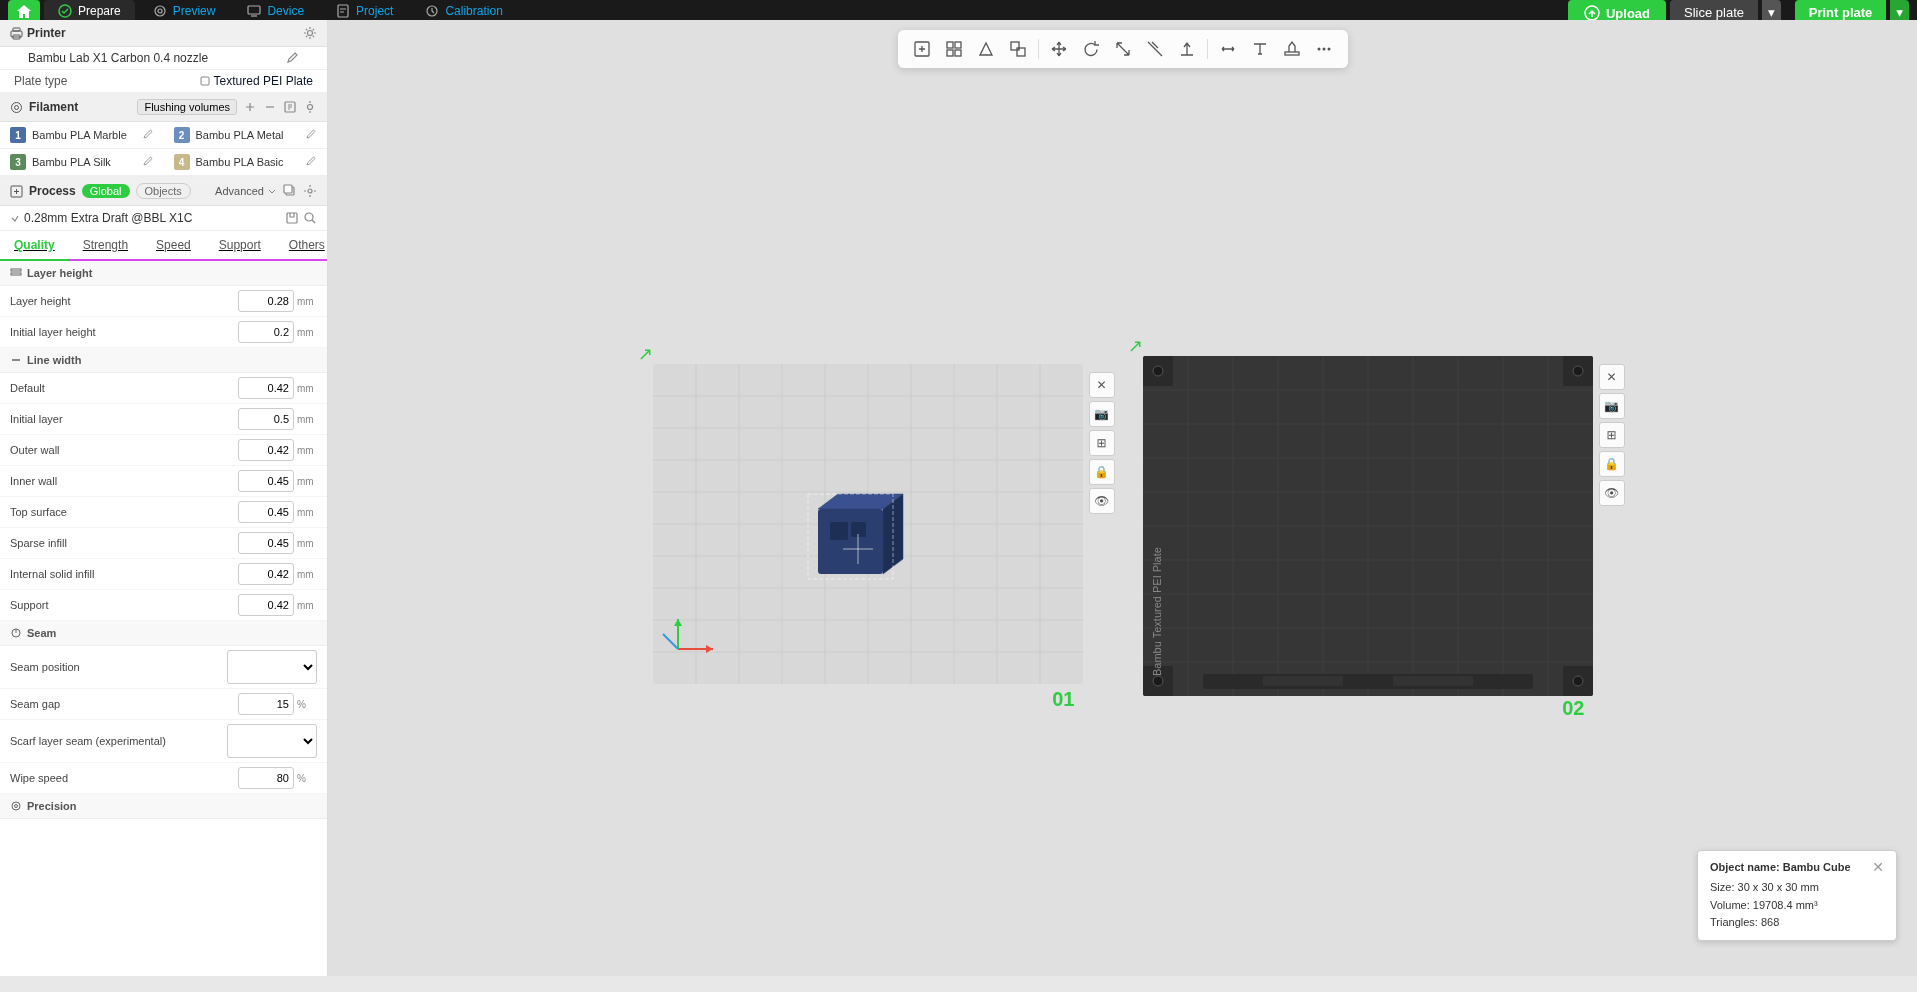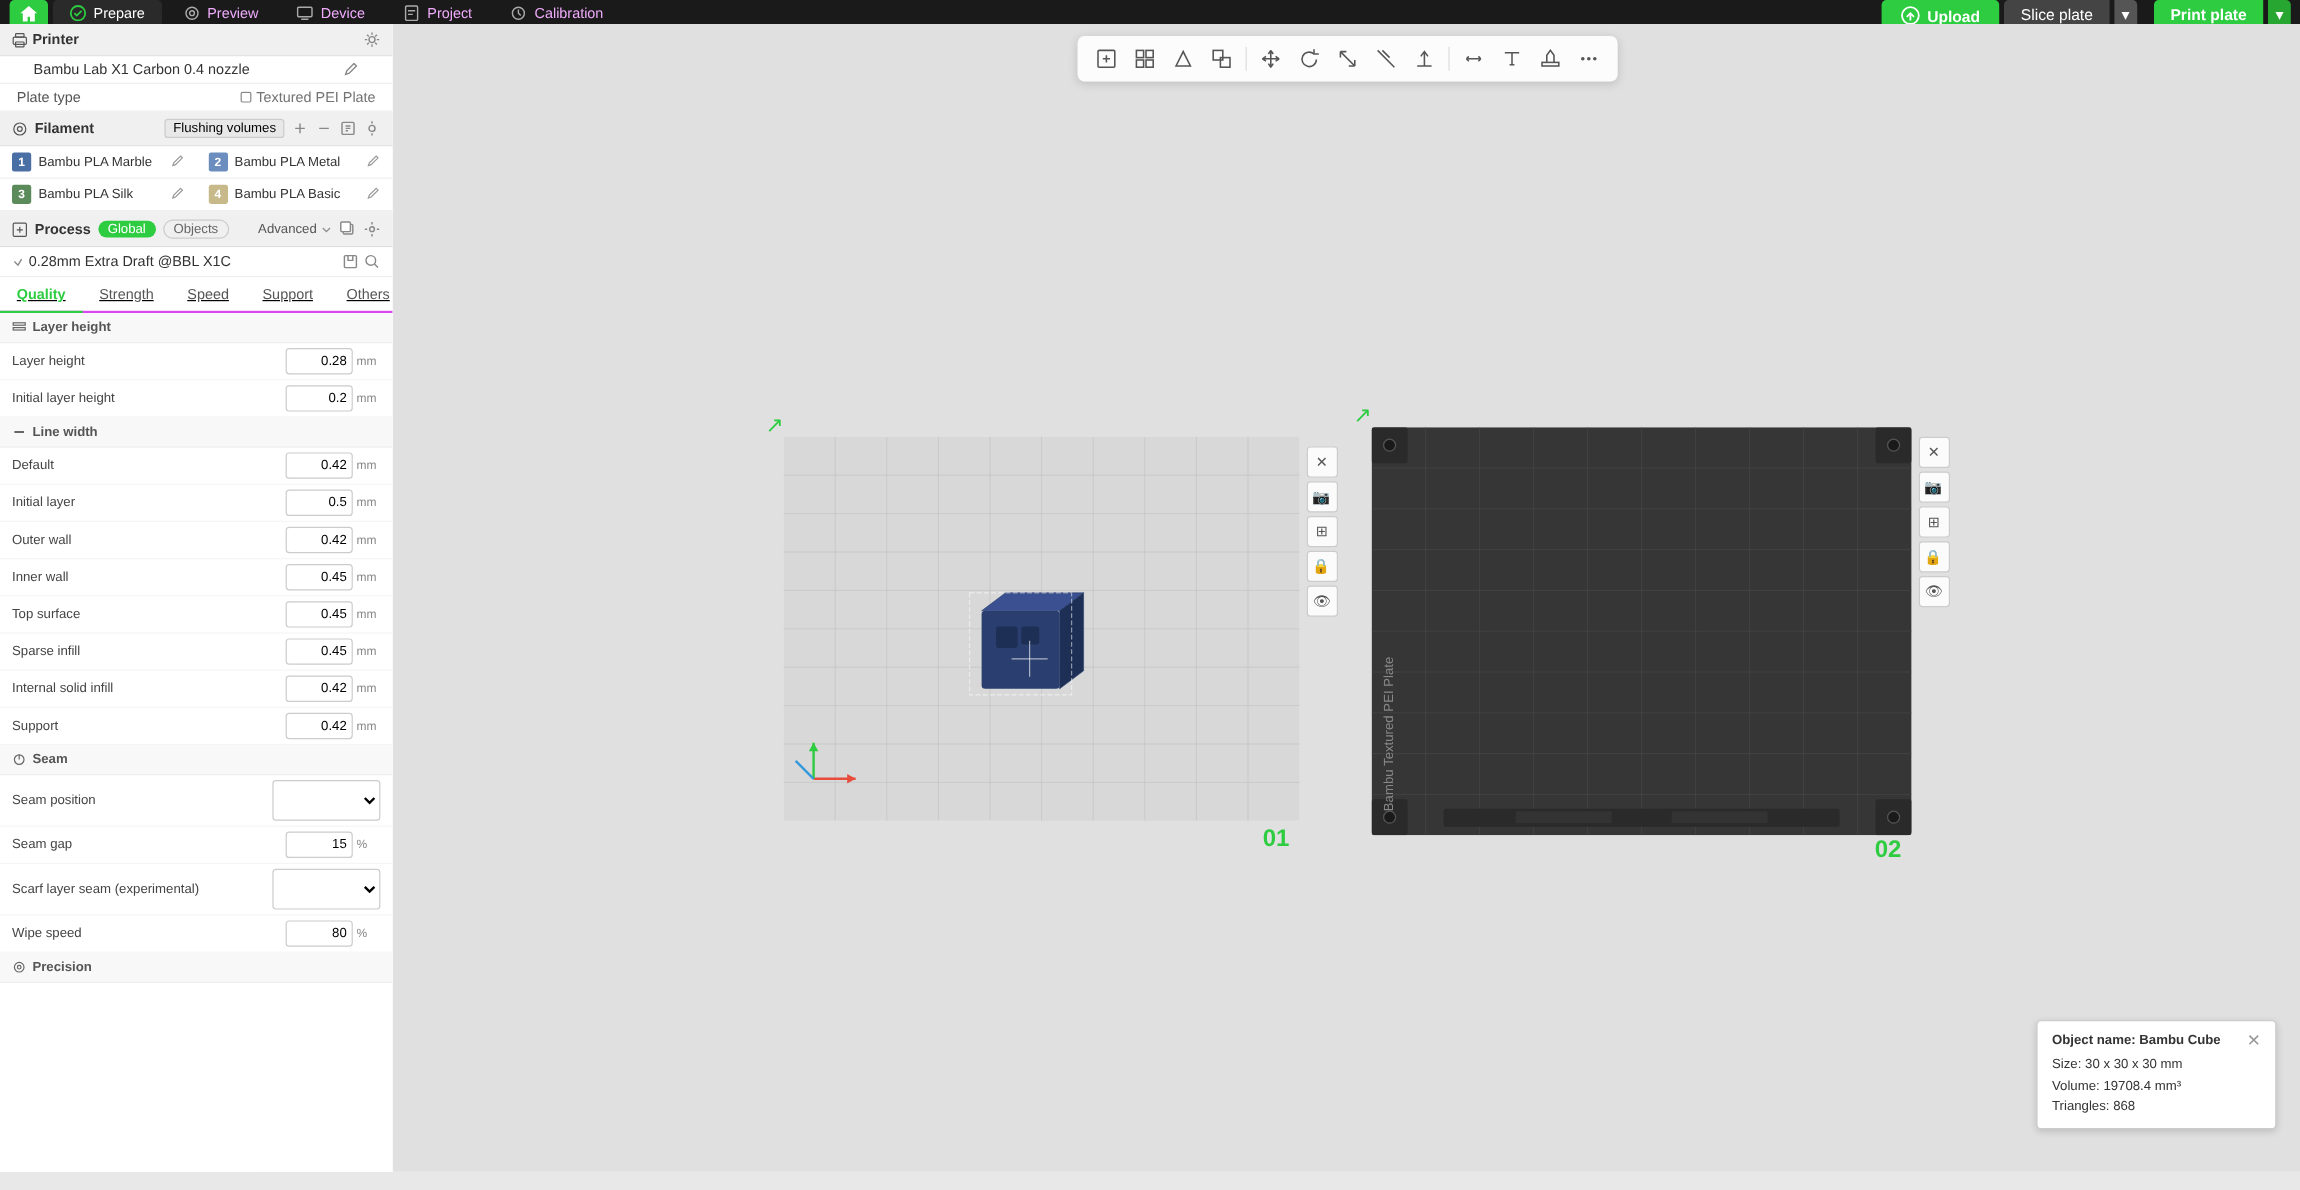--- a/index.html
+++ b/index.html
@@ -2,21 +2,21 @@
 <html><head>
   <meta charset="utf-8">
   <style>
     * { box-sizing: border-box; margin: 0; padding: 0; }
     body { font-family: -apple-system, BlinkMacSystemFont, 'Segoe UI', Arial, sans-serif; font-size: 12px; background: #e8e8e8; overflow: hidden; width: 1917px; height: 992px; }
 
     
     .top-nav { display: flex; align-items: flex-start; background: #1a1a1a; height: 20px; padding: 0 8px; gap: 4px; }
     .nav-home { background: #2ecc40; border-radius: 4px; padding: 4px 8px; cursor: pointer; }
     .nav-home svg { width: 16px; height: 16px; fill: white; }
-    .nav-tab { display: flex; align-items: center; gap: 6px; padding: 4px 14px; border-radius: 4px; color: #f0abfc; cursor: pointer; font-size: 12px; }
+    .nav-tab { display: flex; align-items: center; gap: 6px; padding: 4px 14px; border-radius: 4px; color: #0ea5e9; cursor: pointer; font-size: 12px; }
     .nav-tab.active { background: #2a2a2a; color: white; }
     .nav-tab svg { width: 14px; height: 14px; }
     .nav-spacer { flex: 1; }
     .nav-upload { background: #2ecc40; color: white; border: none; border-radius: 4px; padding: 5px 16px; cursor: pointer; font-size: 13px; font-weight: bold; display: flex; align-items: center; gap: 6px; }
     .nav-slice { background: #444; color: white; border: none; border-radius: 4px 0 0 4px; padding: 5px 14px; cursor: pointer; font-size: 13px; }
     .nav-slice-arrow { background: #555; color: white; border: none; border-radius: 0 4px 4px 0; padding: 5px 6px; cursor: pointer; }
     .nav-print { background: #2ecc40; color: white; border: none; border-radius: 4px 0 0 4px; padding: 5px 14px; cursor: pointer; font-size: 13px; font-weight: bold; }
     .nav-print-arrow { background: #27a632; color: white; border: none; border-radius: 0 4px 4px 0; padding: 5px 6px; cursor: pointer; }
 
     
@@ -25,21 +25,21 @@
     
     .sidebar { width: 328px; background: #f5f5f5; border-right: 1px solid #ddd; display: flex; flex-direction: column; overflow-y: auto; flex-shrink: 0; }
 
     
     .section-header { display: flex; align-items: center; justify-content: space-between; padding: 6px 10px; background: #f0f0f0; border-bottom: 1px solid #e0e0e0; }
     .section-title { font-weight: 600; font-size: 12px; color: #333; display: flex; align-items: center; gap: 4px; }
     .printer-row { display: flex; align-items: center; justify-content: space-between; padding: 4px 28px; background: #fff; border-bottom: 1px solid #eee; }
     .printer-name { font-size: 12px; color: #333; }
     .plate-type-row { display: flex; align-items: center; justify-content: space-between; padding: 4px 14px; background: #fff; border-bottom: 1px solid #eee; }
     .plate-label { font-size: 12px; color: #555; }
-    .plate-value { font-size: 12px; color: #737373; display: flex; align-items: center; gap: 4px; }
+    .plate-value { font-size: 12px; color: #0f172a; display: flex; align-items: center; gap: 4px; }
 
     
     .filament-header { display: flex; align-items: center; gap: 6px; padding: 6px 10px; background: #f0f0f0; border-bottom: 1px solid #e0e0e0; }
     .filament-title { font-weight: 600; font-size: 12px; color: #333; flex: 1; }
     .flushing-btn { font-size: 11px; background: #e8e8e8; border: 1px solid #ccc; border-radius: 3px; padding: 1px 6px; cursor: pointer; }
     .filament-grid { display: grid; grid-template-columns: 1fr 1fr; gap: 0; background: #fff; border-bottom: 1px solid #eee; }
     .filament-item { display: flex; align-items: center; gap: 6px; padding: 5px 10px; border-bottom: 1px solid #f0f0f0; }
     .filament-num { width: 16px; height: 16px; border-radius: 2px; display: flex; align-items: center; justify-content: center; color: white; font-size: 10px; font-weight: bold; flex-shrink: 0; }
     .filament-item-name { font-size: 11px; color: #333; flex: 1; }
     .filament-edit { color: #999; cursor: pointer; }

